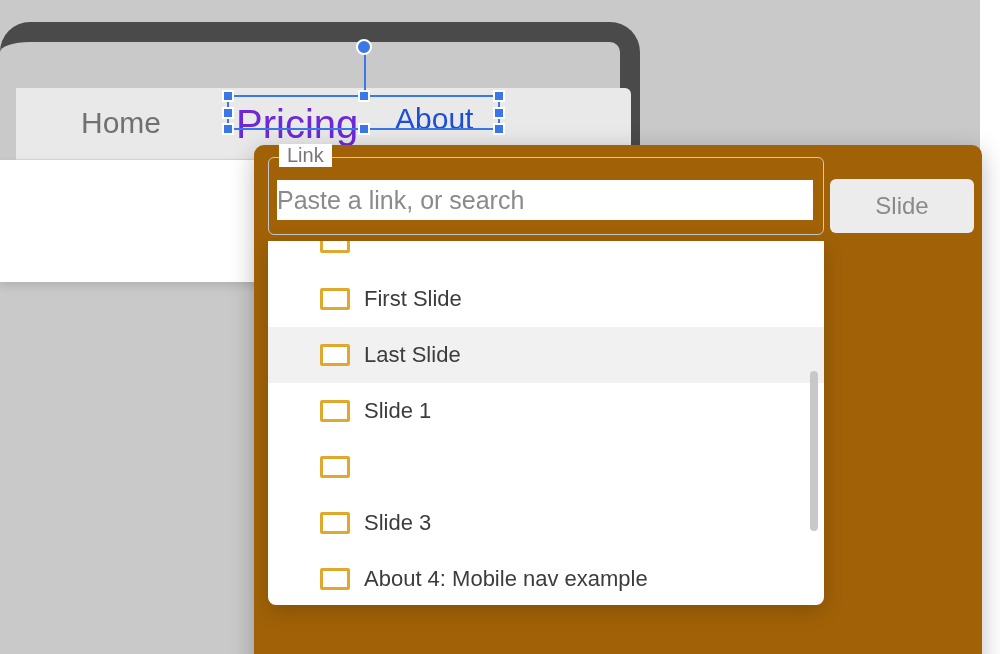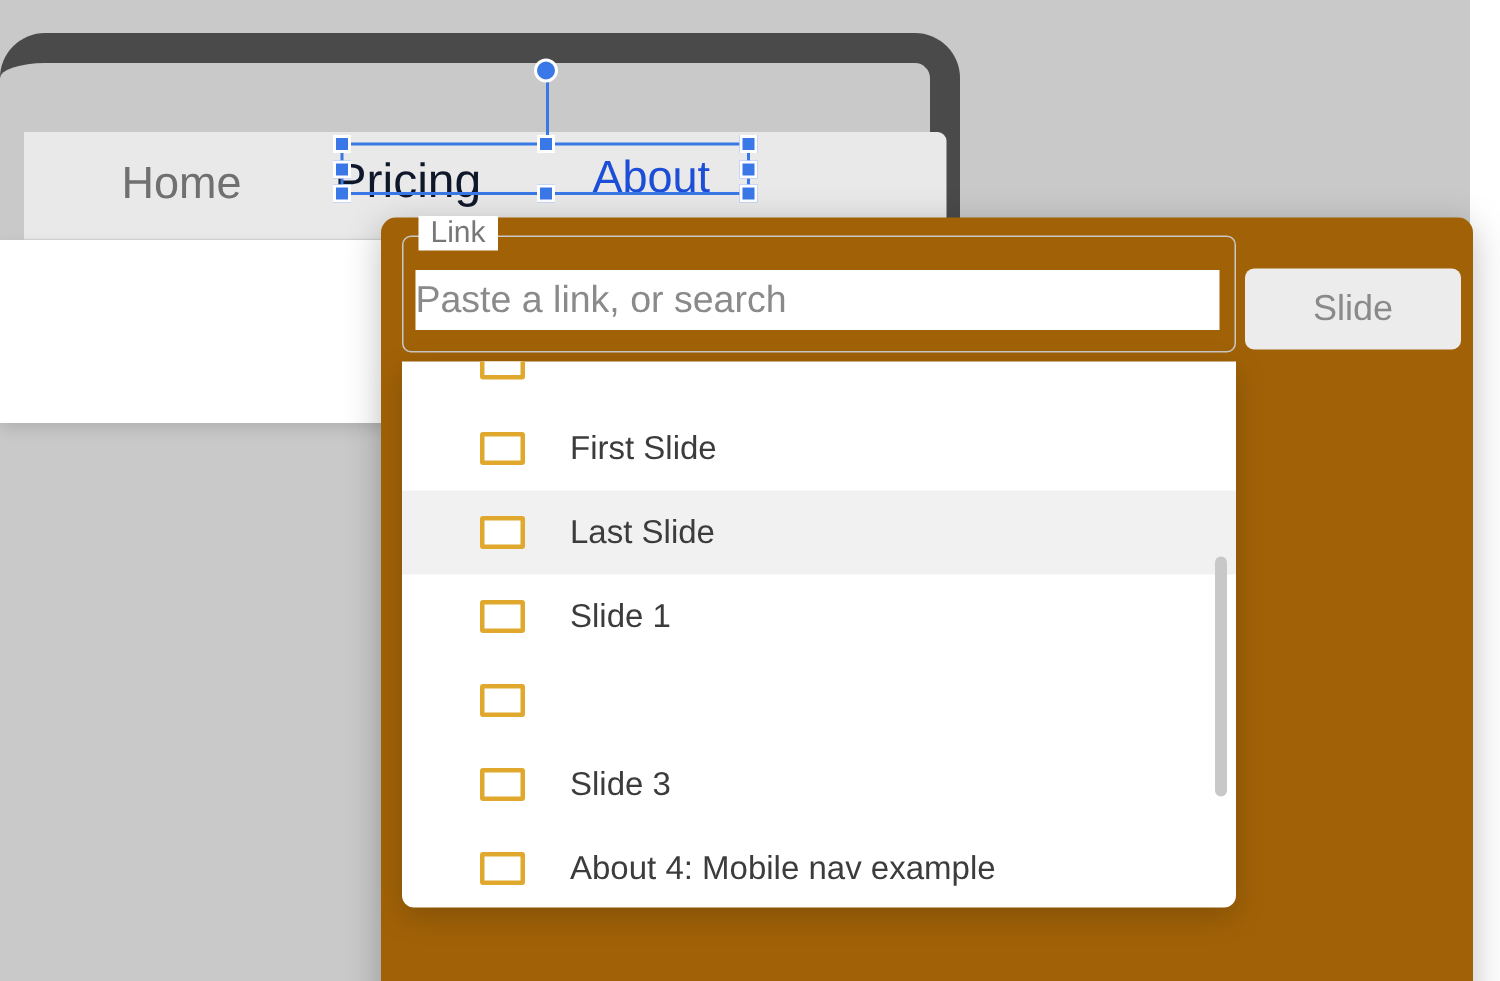--- a/index.html
+++ b/index.html
@@ -26,22 +26,22 @@
     position: absolute; left: 0; top: 88px; width: 615px; height: 72px;
     background: #e9e9e9; border-radius: 0 6px 0 0;
     border-bottom: 1px solid #d6d6d6;
     display: flex; align-items: center; margin-left: 16px;
   }
   .nav-home {
     position: absolute; left: 65px; top: 18px;
     font-size: 30px; color: #707070; font-weight: 400;
   }
   .nav-pricing {
-    position: absolute; left: 223px; top: 102px;
-    font-size: 32px; color: #0f172a; font-weight: 400;
+    position: absolute; left: 236px; top: 102px;
+    font-size: 40px; color: #6d28d9; font-weight: 400;
   }
   .nav-about {
     position: absolute; left: 395px; top: 102px;
     font-size: 30px; color: #1d4ed8; font-weight: 400;
   }
 
   
   .panel-white {
     position: absolute; left: 0; top: 160px; width: 612px; height: 122px;
     background: #fff; border-radius: 0 0 8px 0;
@@ -104,21 +104,21 @@
 
   .dropdown {
     position: absolute; left: 14px; top: 96px; width: 556px; height: 364px;
     border-radius: 0 0 8px 8px;
     box-shadow: 0 6px 20px rgba(0,0,0,0.18);
     background: #fff;
     overflow: hidden;
   }
   .dd-item {
     height: 56px; display: flex; align-items: center;
-    padding-left: 52px; gap: 30px;
+    padding-left: 52px; gap: 14px;
     font-size: 22px; color: #3c3c3c;
     cursor: pointer;
   }
   .dd-item.first { height: 30px; padding-left: 52px; align-items: flex-start; }
   .dd-item.hover { background: #f1f1f1; }
   .slide-icon {
     width: 30px; height: 22px; border: 3px solid #e0a82d; border-radius: 2px;
     background: #fff; flex-shrink: 0;
   }
   .dd-item.first .slide-icon { margin-top: -10px; }

